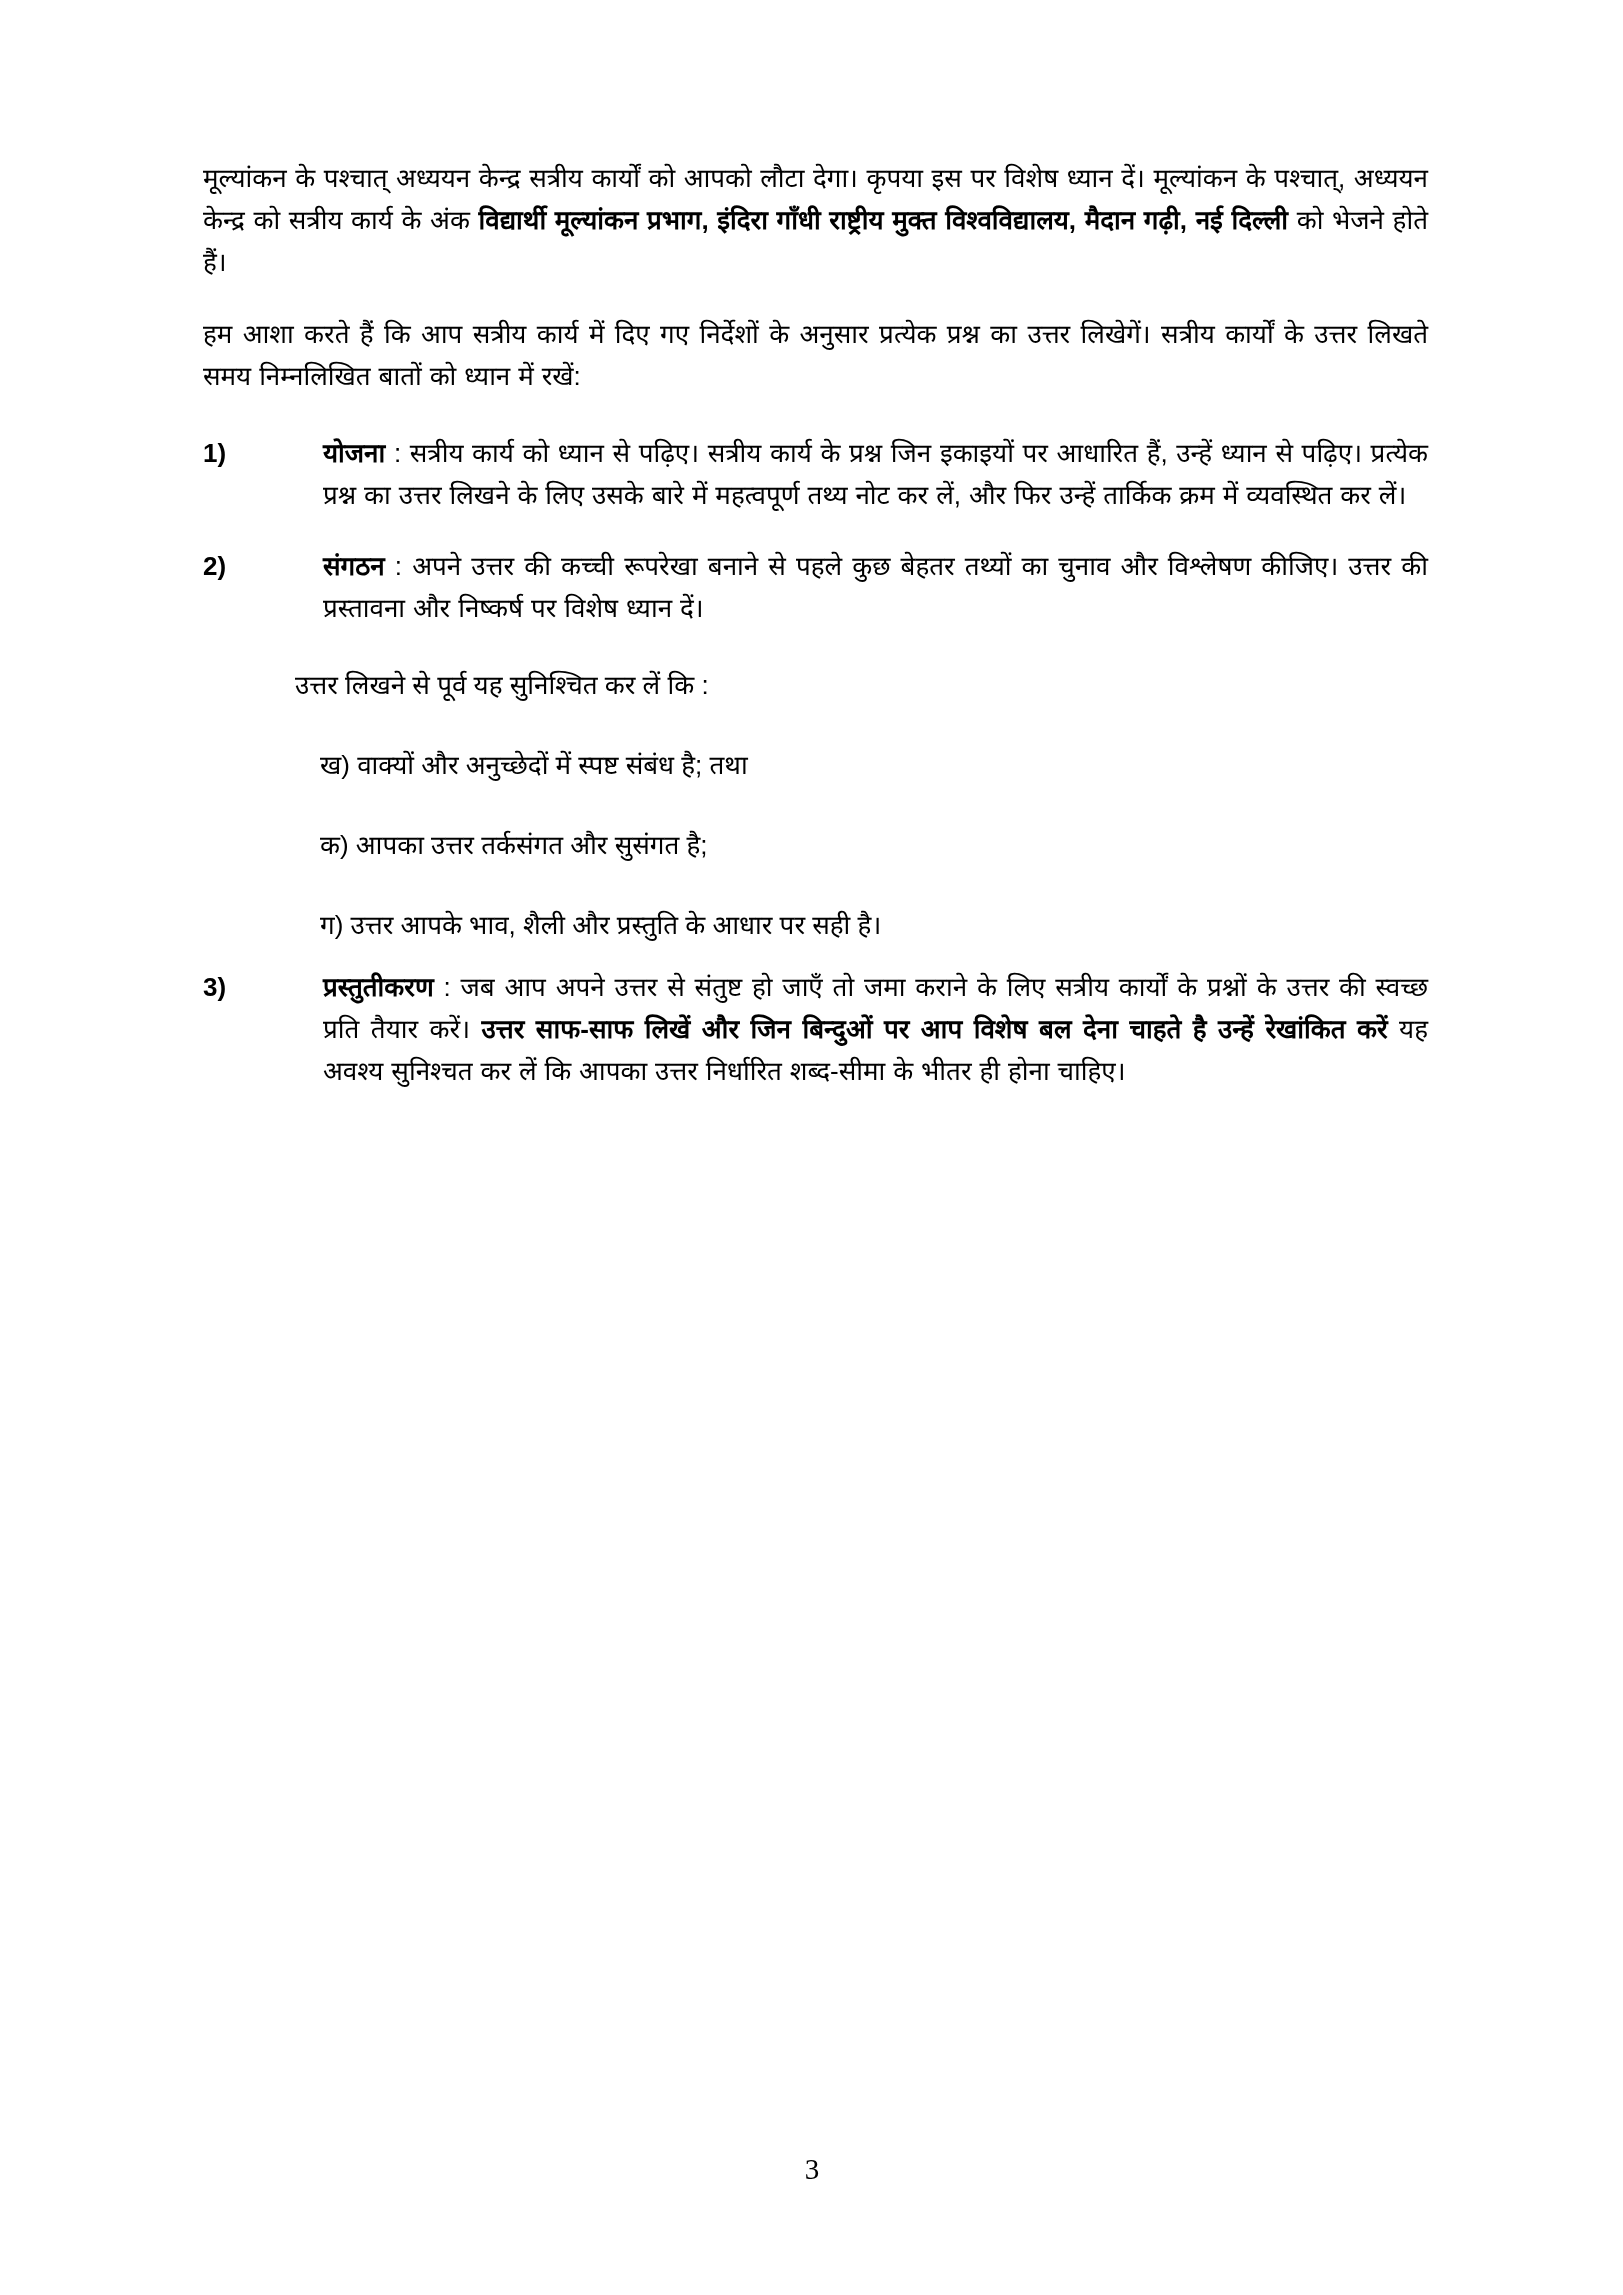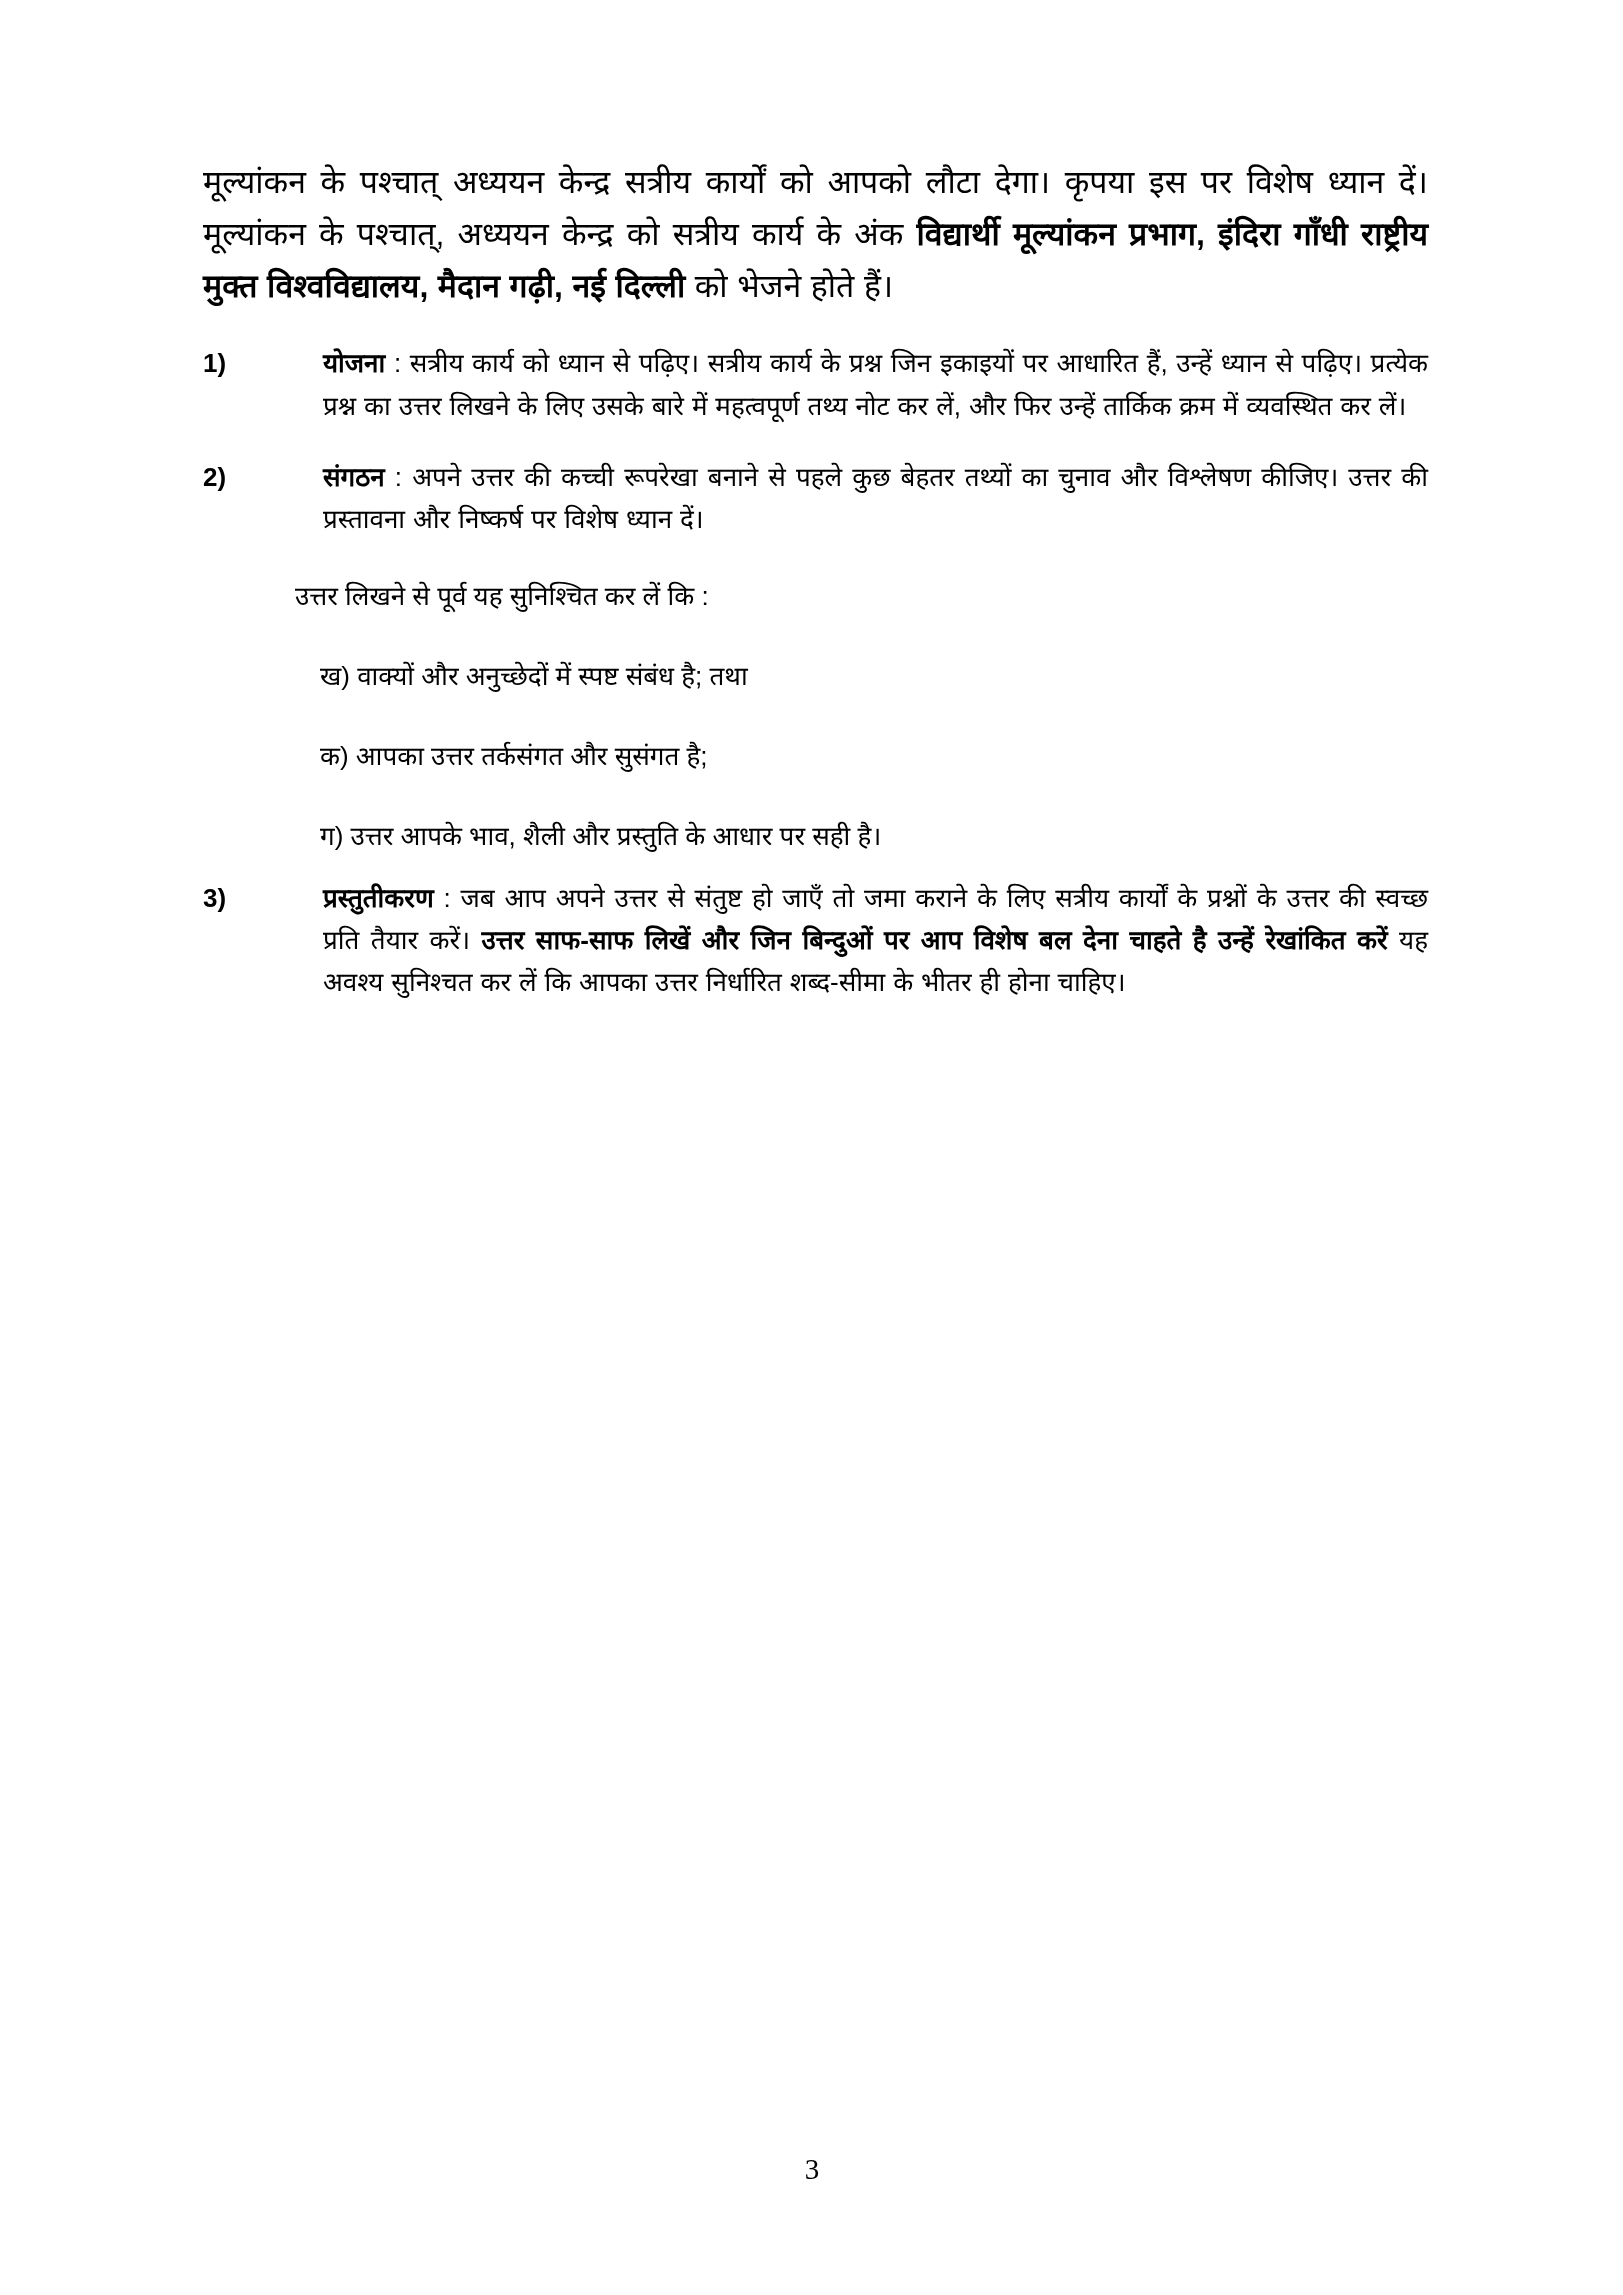--- a/index.html
+++ b/index.html
@@ -23,21 +23,21 @@
 
   .content {
     position: absolute;
     left: 203px;
     top: 157px;
     width: 1225px;
   }
 
   
   .para {
-    font-size: 32px;
+    font-size: 26px;
     line-height: 1.62;
     text-align: justify;
     text-justify: inter-word;
     margin: 0 0 30px 0;
     word-spacing: 0.7px;
   }
 
   .para.tight {
     margin-bottom: 34px;
   }
@@ -128,20 +128,21 @@
 </style>
 </head>
 <body>
 
 <div class="page">
 
   <div class="content">
 
     <p class="para"><span>मूल्यांकन के पश्चात् अध्ययन केन्द्र सत्रीय कार्यों को आपको लौटा देगा। कृपया इस पर विशेष ध्यान दें। मूल्यांकन के पश्चात्, अध्ययन केन्द्र को सत्रीय कार्य के अंक </span><b>विद्यार्थी मूल्यांकन प्रभाग, इंदिरा गाँधी राष्ट्रीय मुक्त विश्वविद्यालय, मैदान गढ़ी, नई दिल्ली</b><span> को भेजने होते हैं।</span></p>
 
+    <p class="para tight">हम आशा करते हैं कि आप सत्रीय कार्य में दिए गए निर्देशों के अनुसार प्रत्येक प्रश्न का उत्तर लिखेगें। सत्रीय कार्यों के उत्तर लिखते समय निम्नलिखित बातों को ध्यान में रखें:</p>
 
     <div class="numitem">
       <span class="marker">1)</span>
       <div class="body"><span class="lead">योजना</span><span> : </span><span>सत्रीय कार्य को ध्यान से पढ़िए। सत्रीय कार्य के प्रश्न जिन इकाइयों पर आधारित हैं, उन्हें ध्यान से पढ़िए। प्रत्येक प्रश्न का उत्तर लिखने के लिए उसके बारे में महत्वपूर्ण तथ्य नोट कर लें, और फिर उन्हें तार्किक क्रम में व्यवस्थित कर लें।</span></div>
     </div>
 
     <div class="numitem">
       <span class="marker">2)</span>
       <div class="body"><span class="lead">संगठन</span><span> : </span><span>अपने उत्तर की कच्ची रूपरेखा बनाने से पहले कुछ बेहतर तथ्यों का चुनाव और विश्लेषण कीजिए। उत्तर की प्रस्तावना और निष्कर्ष पर विशेष ध्यान दें।</span></div>
     </div>

